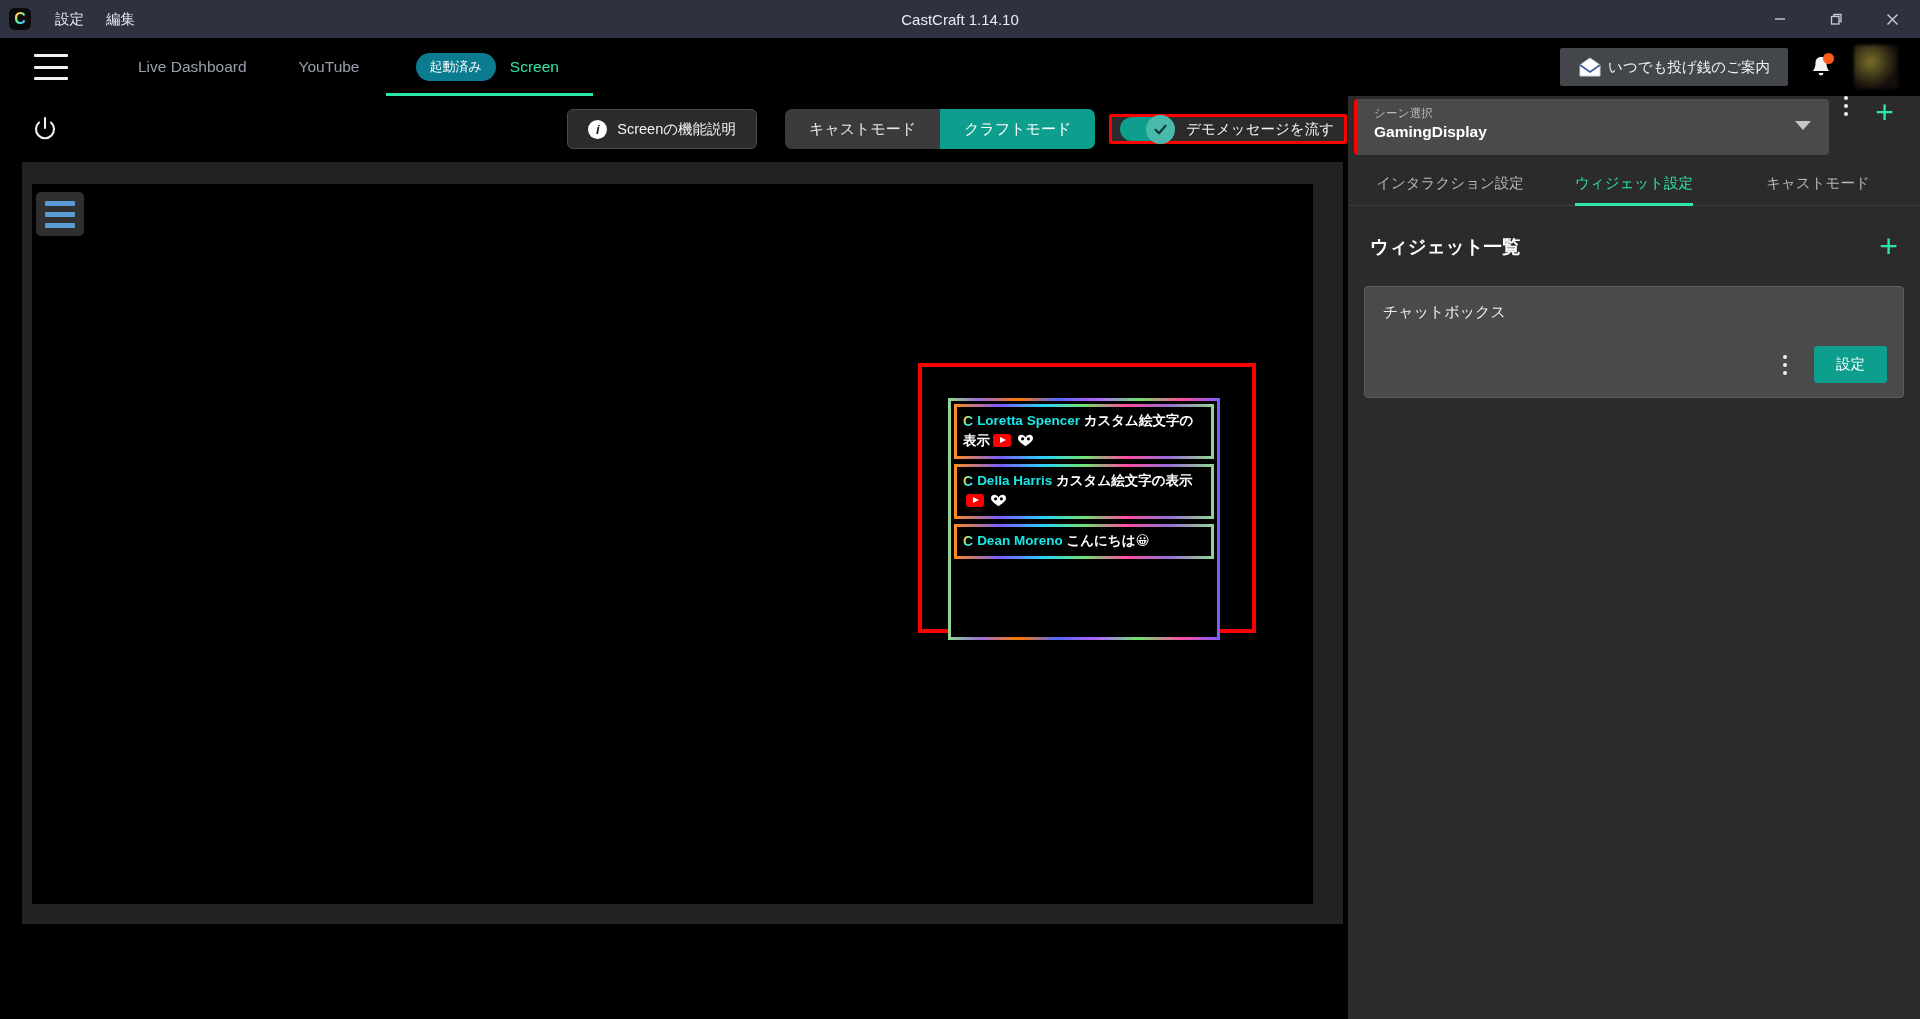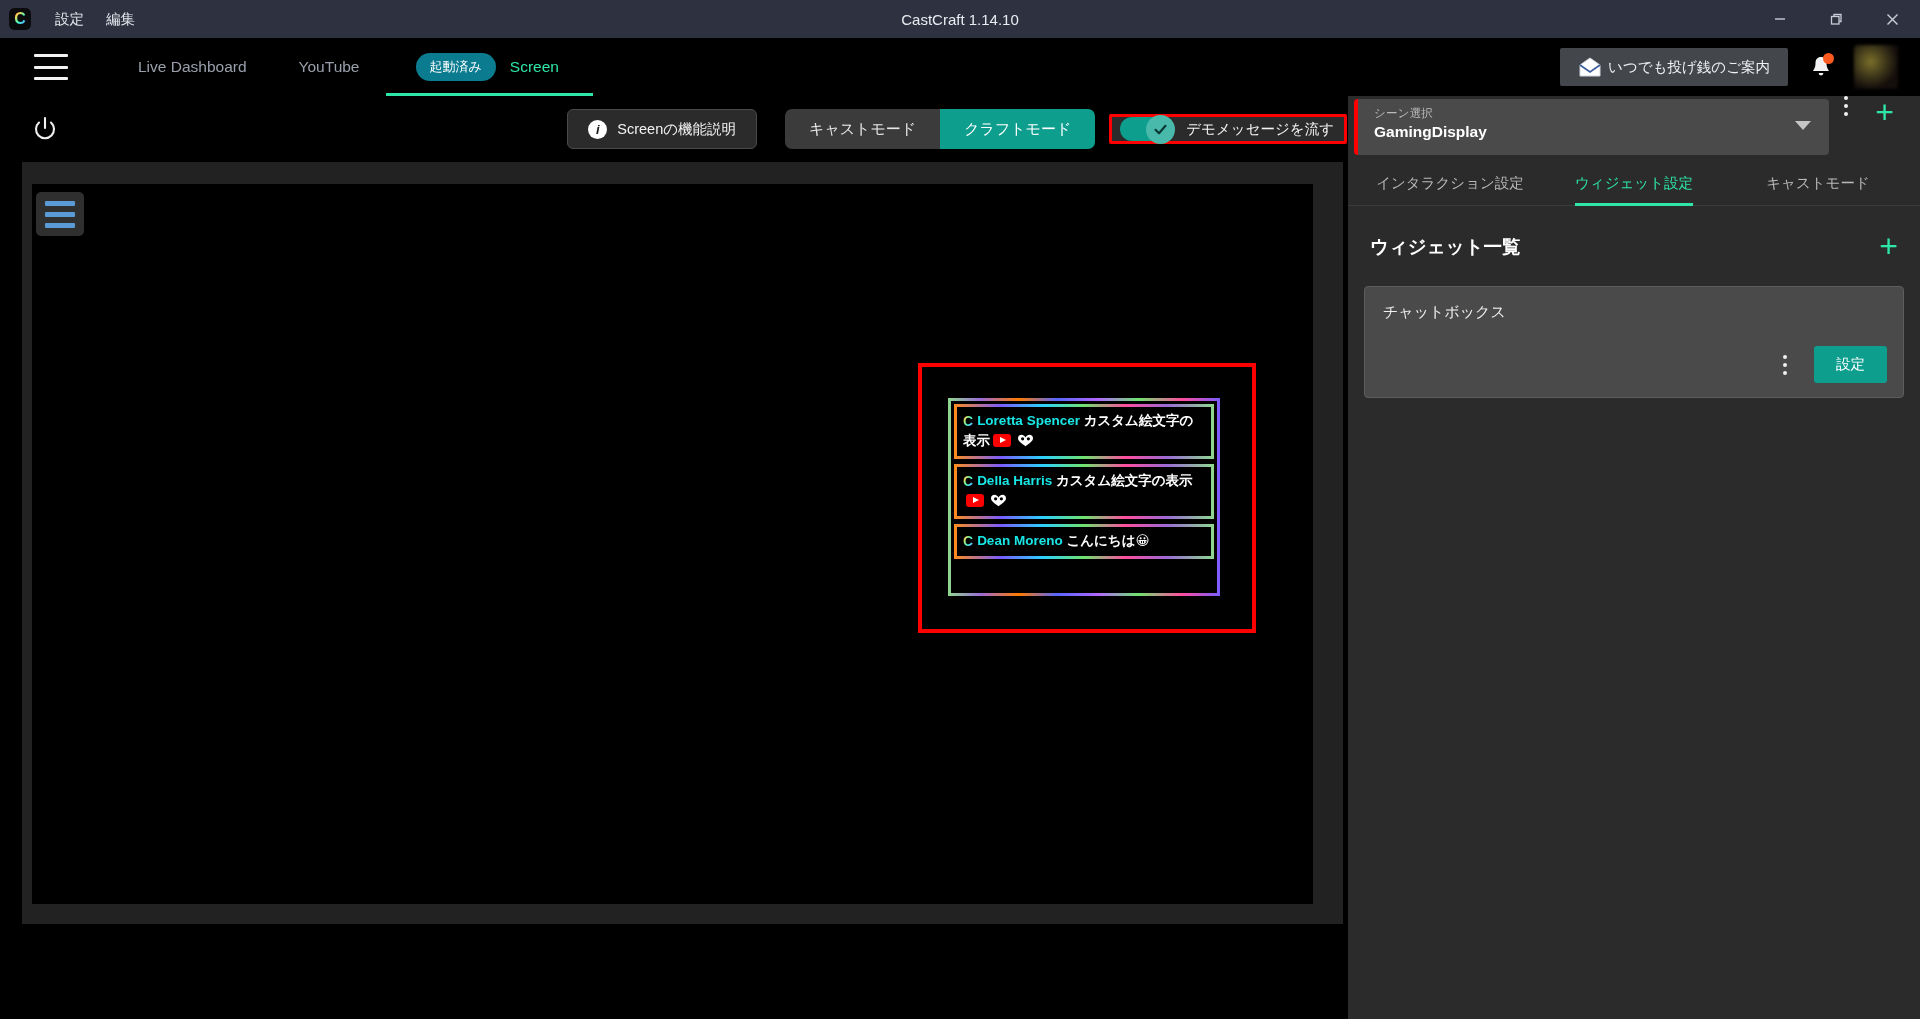--- a/index.html
+++ b/index.html
@@ -138,21 +138,21 @@
     justify-content: center; align-items: center; gap: 6px; cursor: pointer; z-index: 4;
   }
   .prev-hamburger i { display: block; width: 30px; height: 5px; background: #5b9bd5; border-radius: 1px; }
 
   
   .sel-box {
     position: absolute; left: 918px; top: 363px; width: 338px; height: 270px;
     border: 4px solid #ff0000; z-index: 5;
   }
   .chat-frame {
-    position: absolute; left: 948px; top: 398px; width: 272px; height: 198px;
+    position: absolute; left: 948px; top: 398px; width: 272px; height: 242px;
     padding: 3px; z-index: 6;
     background:
       linear-gradient(90deg,#8fd98f 0%, #9b6bd6 12%, #ff7a00 26%, #5566ff 40%,
                       #b266ff 55%, #6fe36f 70%, #ff4d9e 86%, #7a5cff 100%);
   }
   .chat-inner { background: #000; width: 100%; height: 100%; padding: 3px; }
   .msg {
     position: relative; margin: 0 0 5px 0; padding: 3px;
     background:
       linear-gradient(90deg,#ff8c1a 0%, #7a5cff 18%, #2bd1ff 34%, #6fe36f 50%,

